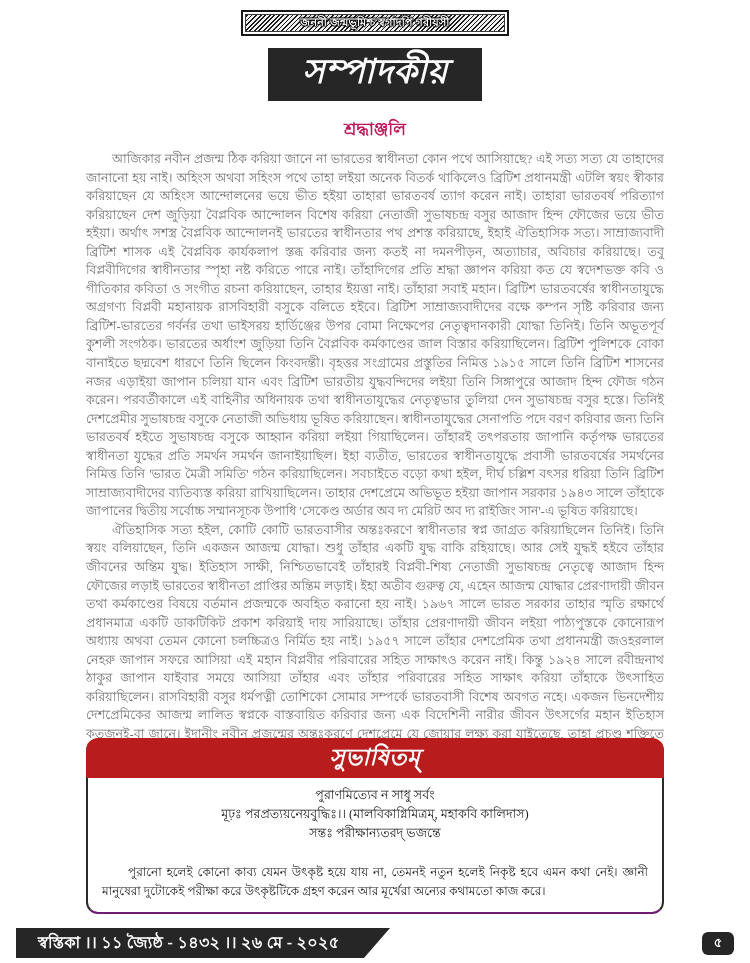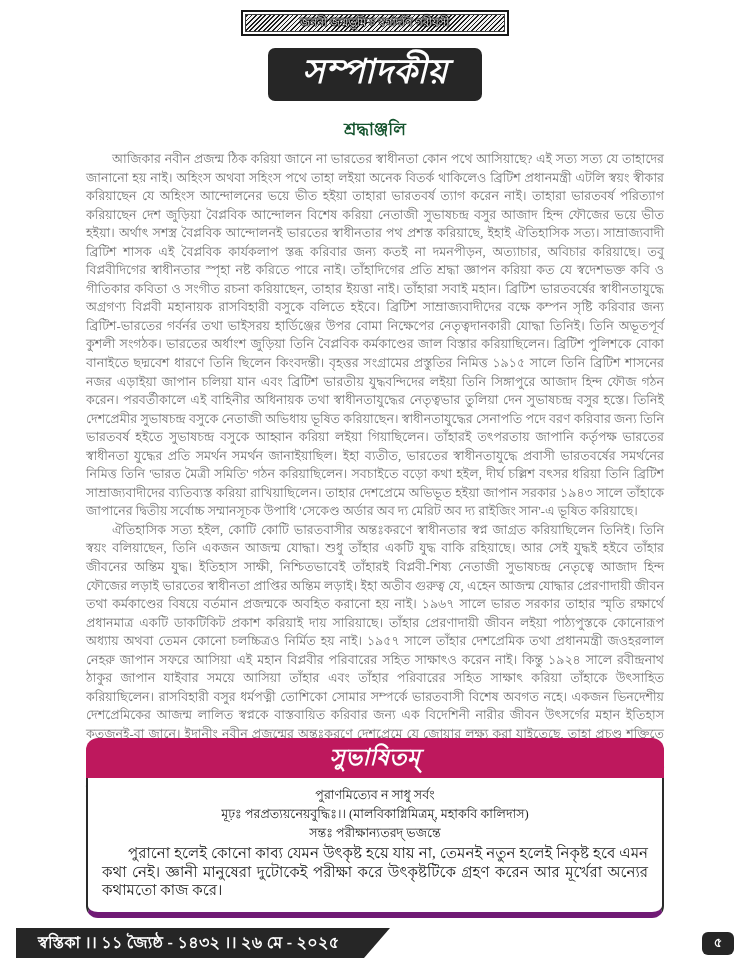--- a/index.html
+++ b/index.html
@@ -53,21 +53,21 @@
       #1d1d1d 1.2px,
       #f2f2f2 1.2px,
       #f2f2f2 3.2px
     );
     display: flex;
     align-items: center;
     justify-content: center;
   }
   .masthead-text {
     font-size: 11px;
-    font-weight: normal;
+    font-weight: bold;
     color: #ffffff;
     letter-spacing: 0.2px;
     text-shadow:
       0 0 1px #000, 0 0 2px #000,
       1px 0 1px #000, -1px 0 1px #000,
       0 1px 1px #000, 0 -1px 1px #000;
     white-space: nowrap;
   }
 
   
@@ -75,21 +75,20 @@
     position: absolute;
     top: 48px;
     left: 0;
     width: 750px;
     display: flex;
     justify-content: center;
   }
   .title-box {
     background: #262626;
     padding: 6px 34px 10px 34px;
-    border-radius: 7px;
   }
   .title-text {
     color: #ffffff;
     font-family: "Liberation Serif", "DejaVu Serif", serif;
     font-style: italic;
     font-weight: bold;
     font-size: 34px;
     line-height: 1.08;
     letter-spacing: 0.5px;
     white-space: nowrap;
@@ -97,21 +96,21 @@
 
   
   .subtitle {
     position: absolute;
     top: 116px;
     left: 0;
     width: 750px;
     text-align: center;
     font-size: 17px;
     font-weight: bold;
-    color: #14532d;
+    color: #be185d;
   }
 
   
   .body-copy {
     position: absolute;
     top: 150px;
     left: 86px;
     width: 578px;
   }
   .body-copy p {
@@ -126,21 +125,21 @@
   }
 
   
   .subhashitam-banner {
     position: absolute;
     top: 738px;
     left: 86px;
     width: 578px;
     height: 40px;
     box-sizing: border-box;
-    background: #be185d;
+    background: #b91c1c;
     border-radius: 12px 12px 0 0;
     display: flex;
     align-items: center;
     justify-content: center;
   }
   .subhashitam-banner-text {
     color: #ffffff;
     font-style: italic;
     font-weight: bold;
     font-size: 23px;
@@ -148,38 +147,38 @@
     white-space: nowrap;
   }
   .subhashitam-body {
     position: absolute;
     top: 778px;
     left: 86px;
     width: 578px;
     box-sizing: border-box;
     border-left: 2px solid #2a2a2a;
     border-right: 2px solid #2a2a2a;
-    border-bottom: 6px solid #701a75;
+    border-bottom: 2px solid #701a75;
     border-radius: 0 0 12px 12px;
     padding: 8px 14px 12px 14px;
     background: #ffffff;
   }
   .verse {
     text-align: center;
     font-size: 12.6px;
     line-height: 19px;
     color: #1c1c1c;
   }
   .verse .vline {
     display: block;
     white-space: nowrap;
   }
   .translation {
-    margin-top: 1px;
-    font-size: 15px;
+    margin-top: 20px;
+    font-size: 12px;
     line-height: 18.5px;
     text-align: justify;
     text-indent: 26px;
     color: #1c1c1c;
   }
 
   
   .footer-bar {
     position: absolute;
     left: 16px;

